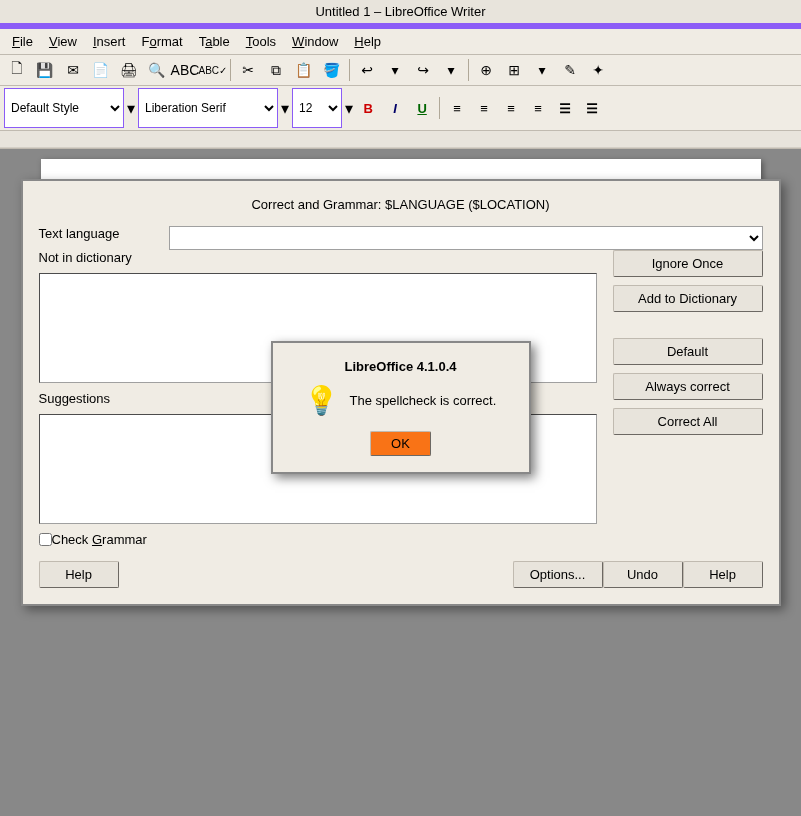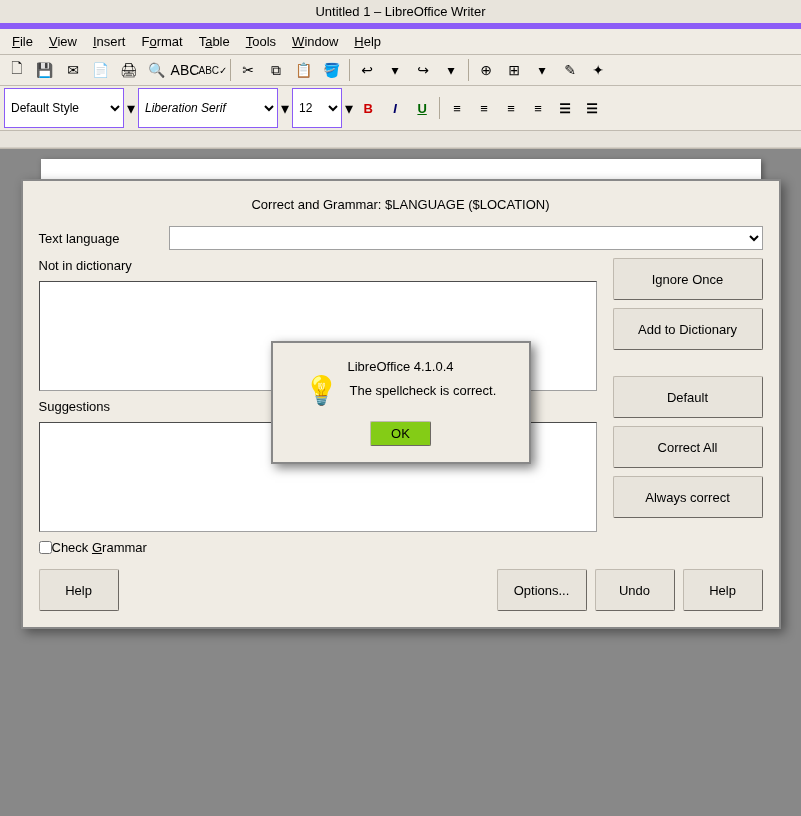--- a/index.html
+++ b/index.html
@@ -76,21 +76,21 @@
       gap: 3px;
     }
     .format-select {
       height: 40px;
       border: 1px solid #8b5cf6;
       background: white;
       font-size: 12px;
       padding: 8px 2px;
     }
     .style-select { width: 120px; }
-    .font-select { width: 140px; font-style: italic; }
+    .font-select { width: 140px; }
     .size-select { width: 50px; }
     .format-btn {
       width: 24px;
       height: 24px;
       border: 1px solid transparent;
       background: transparent;
       cursor: pointer;
       font-size: 13px;
       font-weight: bold;
       border-radius: 2px;
@@ -142,22 +142,21 @@
     .spell-dialog-title {
       text-align: center;
       font-size: 13px;
       margin-bottom: 14px;
       font-weight: normal;
     }
 
     .spell-row {
       display: flex;
       gap: 10px;
-      margin-bottom: 8px;
-      align-items: center;
+      align-items: flex-start;
     }
     .spell-label {
       font-size: 13px;
       min-width: 120px;
     }
     .spell-dropdown {
       flex: 1;
       height: 24px;
       border: 1px solid #a0a0a0;
       background: white;
@@ -193,21 +192,21 @@
     .spell-list {
       width: 100%;
       height: 110px;
       border: 1px inset #a0a0a0;
       background: white;
       overflow-y: auto;
     }
 
     .spell-btn {
       width: 100%;
-      height: 42px;
+      height: 27px;
       border: 1px outset #c0bab0;
       background: #e8e4dc;
       cursor: pointer;
       font-size: 13px;
       text-align: center;
       padding: 2px 6px;
       border-radius: 2px;
     }
 
     .spell-checkbox-row {
@@ -217,58 +216,59 @@
     }
 
     .spell-footer {
       display: flex;
       justify-content: space-between;
       align-items: center;
       margin-top: 14px;
     }
     .spell-footer-right {
       display: flex;
-      gap: 8px;
+      gap: 0;
     }
 
     
     .info-dialog {
       position: absolute;
       top: 160px;
       left: 50%;
       transform: translateX(-50%);
       background: #f0ece4;
       border: 2px solid #888;
       box-shadow: 4px 4px 10px rgba(0,0,0,0.5);
       width: 260px;
       padding: 16px;
       text-align: center;
       z-index: 10;
     }
     .info-dialog-title {
       font-size: 13px;
-      font-weight: normal;
+      font-weight: bold;
+      margin-bottom: 10px;
       text-align: center;
     }
     .info-dialog-body {
       display: flex;
       align-items: center;
       gap: 10px;
       margin-bottom: 14px;
       justify-content: center;
     }
     .info-icon {
       font-size: 28px;
     }
     .info-dialog-msg {
       font-size: 13px;
     }
     .info-ok-btn {
       border: 1px outset #c0bab0;
-      background: #84cc16;
+      background: #f97316;
       padding: 4px 20px;
       cursor: pointer;
       font-size: 13px;
       border-radius: 2px;
       min-width: 60px;
     }
   </style>
 </head>
 <body>
 
@@ -369,22 +369,22 @@
 
           <div style="font-size:13px;">Suggestions</div>
           <div class="spell-list"></div>
         </div>
 
         <div class="spell-right">
           <button class="spell-btn">Ignore Once</button>
           <button class="spell-btn">Add to Dictionary</button>
           <div style="height:10px;"></div>
           <button class="spell-btn">Default</button>
+          <button class="spell-btn">Always correct</button>
           <button class="spell-btn">Correct All</button>
-          <button class="spell-btn">Always correct</button>
         </div>
       </div>
 
       <div class="spell-checkbox-row">
         <input type="checkbox" id="chk-grammar" style="">
         <label for="chk-grammar">
           Check <u>G</u>rammar
         </label>
       </div>
 

